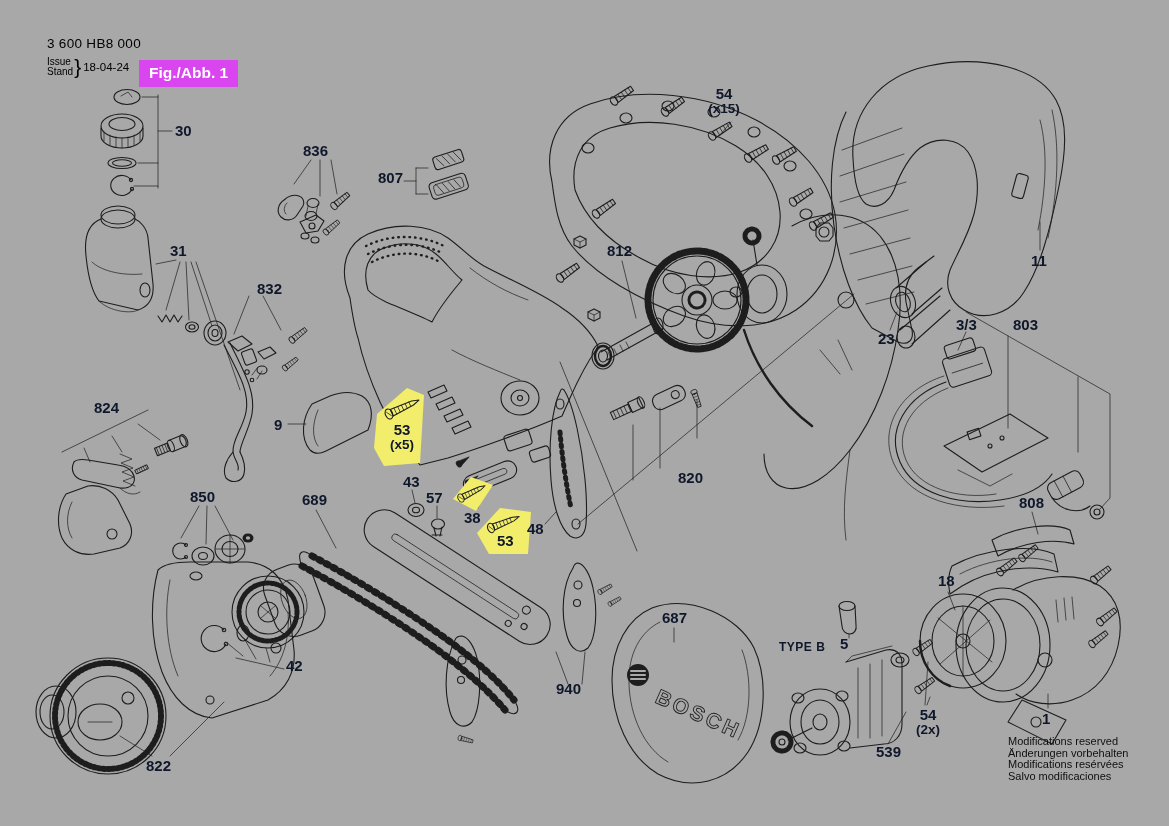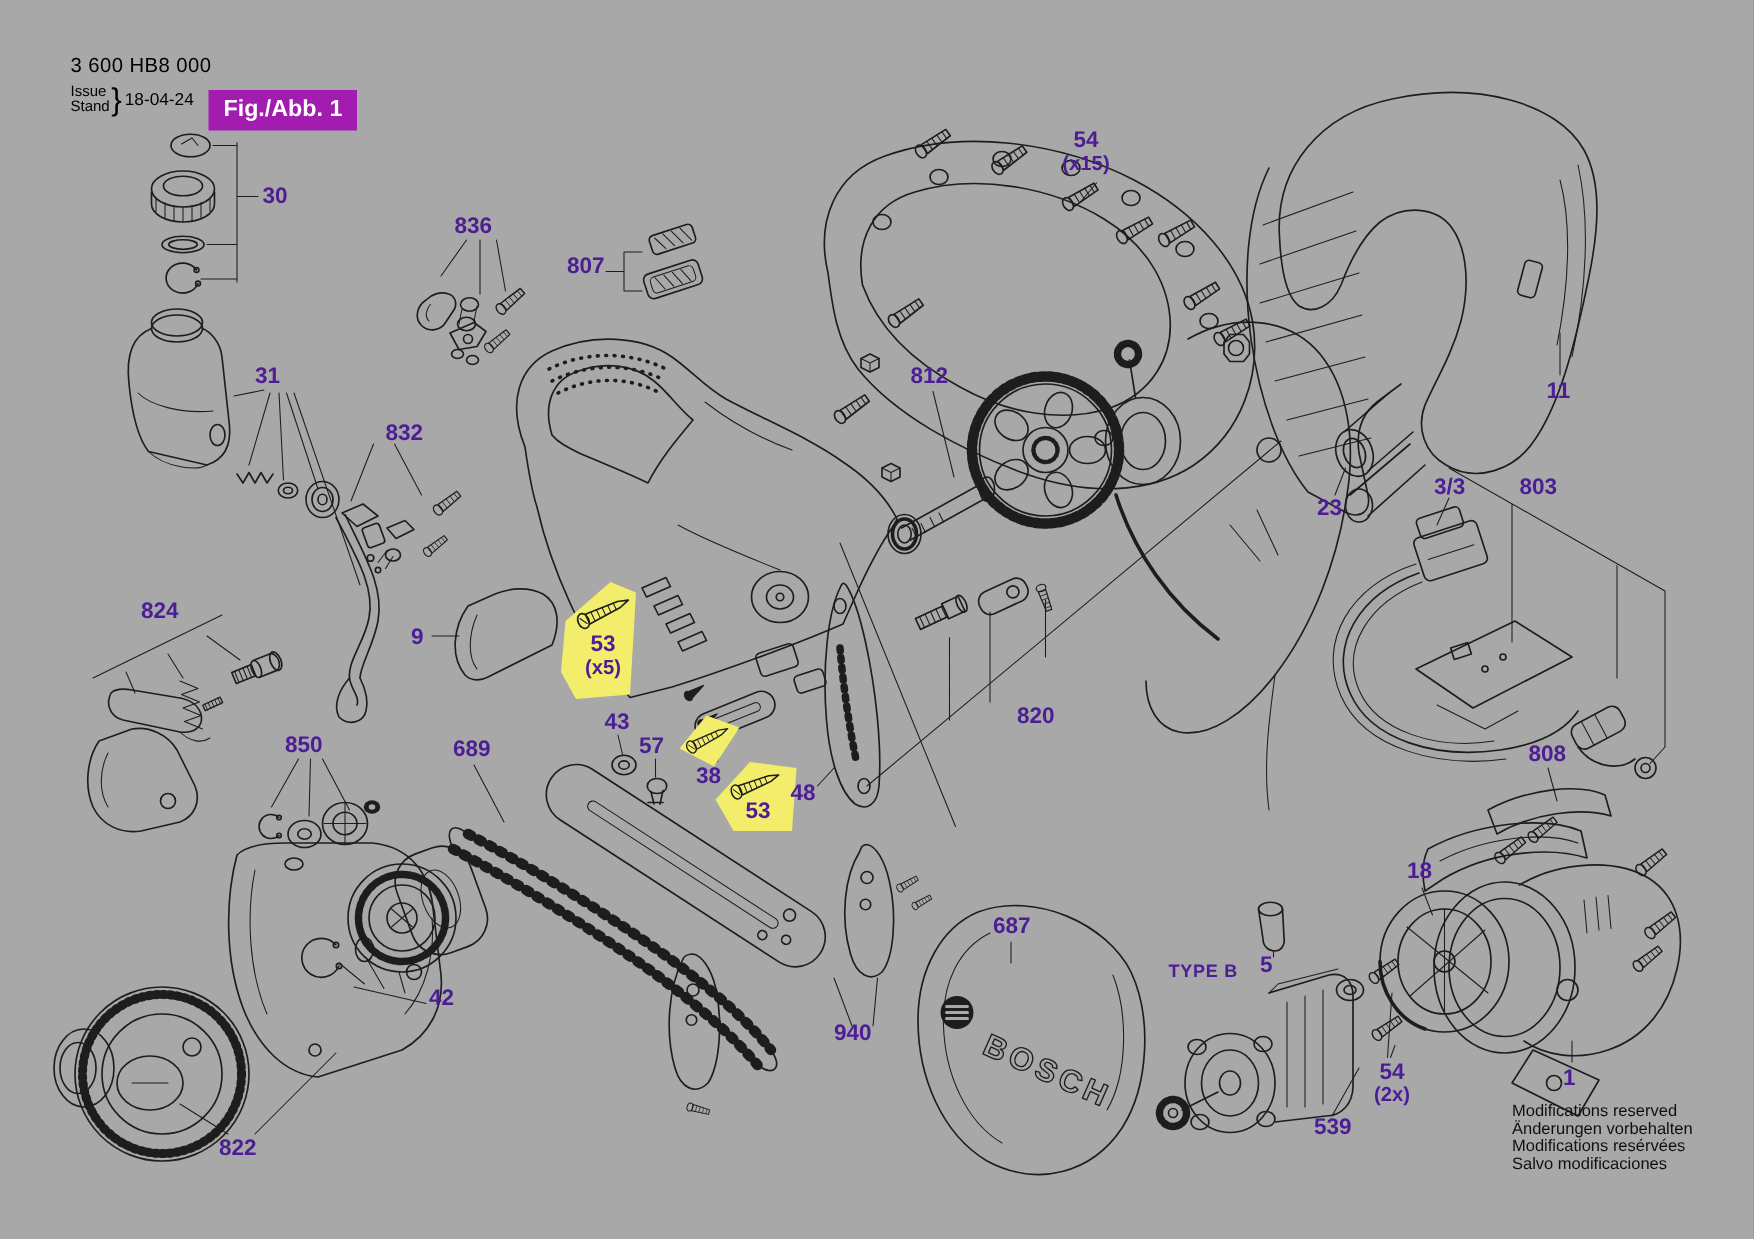--- a/index.html
+++ b/index.html
@@ -18,31 +18,31 @@
   svg .knurl{stroke-dasharray:1.8 3;stroke-width:6;}
   svg .chain{stroke-dasharray:2.5 5.5;stroke-width:7;stroke-linecap:round;}
   svg .chainS{stroke-dasharray:2 4.5;stroke-width:5;stroke-linecap:round;}
   svg .dots{stroke-dasharray:.6 5;stroke-width:2.4;stroke-linecap:round;}
   svg .thin{stroke-width:.7;}
   svg .thick{stroke-width:2.4;}
   svg .spline{stroke-dasharray:1.5 1.5;stroke-width:3;}
   svg .darkscr *{fill:#1d1d1d;stroke:#1d1d1d;}
   svg .bosch{font:bold 21px "Liberation Sans",sans-serif;fill:none;stroke:#1d1d1d;stroke-width:.9;letter-spacing:3px;}
 
-  .callout{position:absolute;font:bold 15px/15px "Liberation Sans",sans-serif;color:#4c1d95;white-space:nowrap;z-index:5;}
+  .callout{position:absolute;font:bold 15px/15px "Liberation Sans",sans-serif;color:#0f172a;white-space:nowrap;z-index:5;}
   .callout.two{display:flex;flex-direction:column;align-items:center;}
   .callout .qty{font-size:13.5px;line-height:15px;}
 
   .hdr{position:absolute;left:47px;top:36px;z-index:5;color:#000;}
   .hdr .model{font-size:13.5px;letter-spacing:.3px;}
   .issue-row{display:flex;align-items:center;margin-top:4px;}
   .issue-words{display:flex;flex-direction:column;font-size:10px;line-height:10.5px;}
   .issue-brace{font-size:21px;font-weight:400;margin:0 2px 0 1px;}
   .issue-date{font-size:11.5px;}
-  .figbox{position:absolute;left:139px;top:60px;background:#a21caf;color:#fff;font:bold 15.5px "Liberation Sans",sans-serif;padding:4px 10px 5px 10px;z-index:5;}
+  .figbox{position:absolute;left:139px;top:60px;background:#d946ef;color:#fff;font:bold 15.5px "Liberation Sans",sans-serif;padding:4px 10px 5px 10px;z-index:5;}
   .footer{position:absolute;left:1008px;top:736px;font:500 11px/11.6px "Liberation Sans",sans-serif;color:#0f0f0f;z-index:5;}
 </style>
 </head>
 <body>
 
 <div class="stage">
 
 <svg width="1169" height="826" viewBox="0 0 1169 826">
   <defs>
     <g id="scr">

